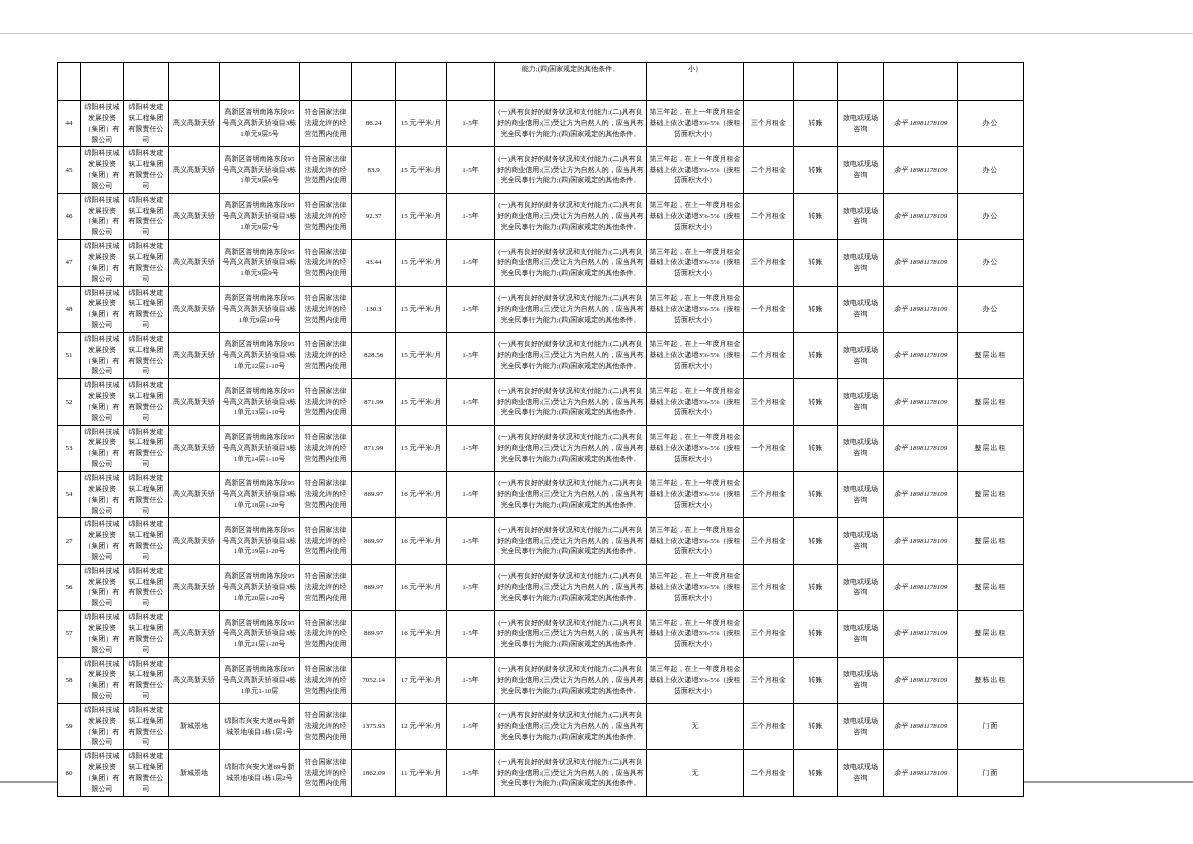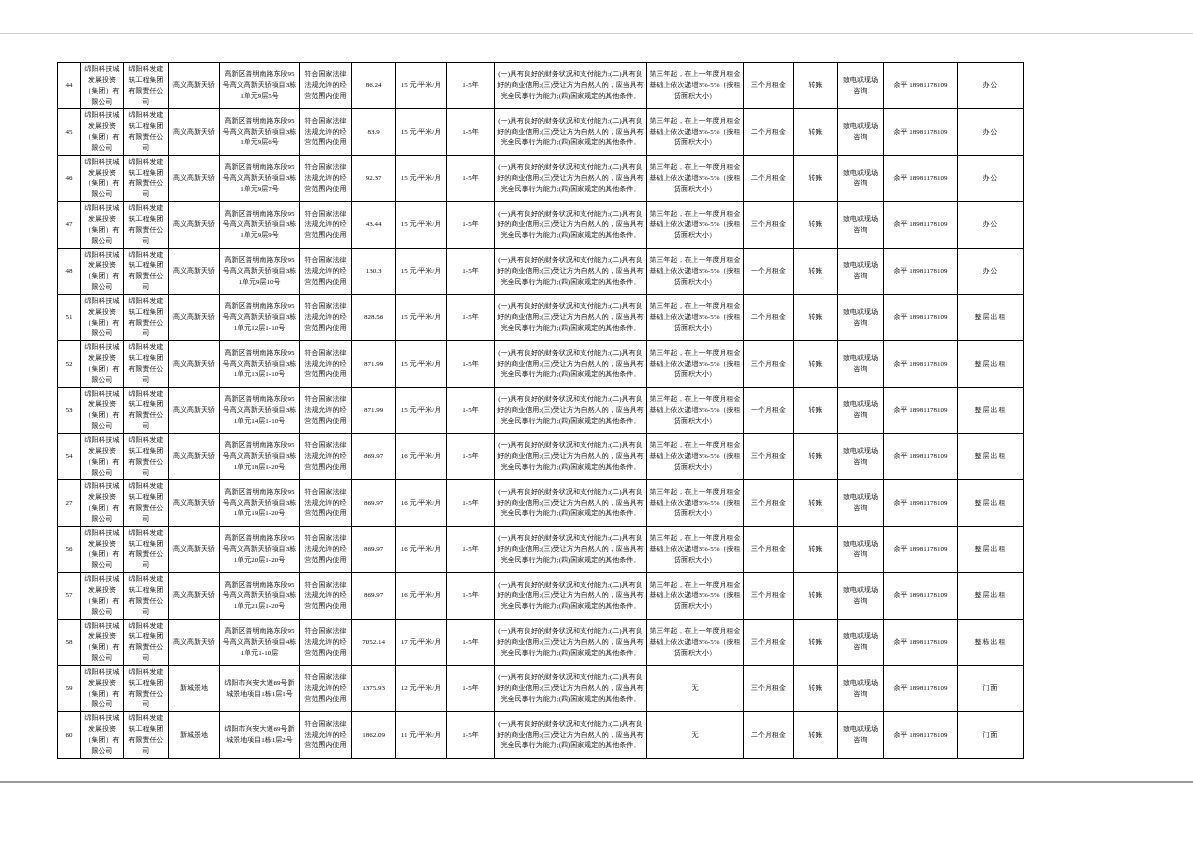--- a/index.html
+++ b/index.html
@@ -42,21 +42,21 @@
   td.c-address{font-size:7px;}
   td.c-usage{font-size:7px;margin-left:16px;}
   td.c-area{font-size:8px;}
   td.c-price{font-size:7px;}
   td.c-term{font-size:8px;}
   td.c-conditions{font-size:7px;text-align:left;padding:1px 3px;}
   td.c-increase{font-size:7.5px;}
   td.c-deposit{font-size:8px;padding:0 6px;margin-top:28px;}
   td.c-payment{font-size:7.5px;}
   td.c-inquiry{font-size:7px;padding:0 4px;}
-  td.c-contact{font-size:7.5px;}
+  td.c-contact{font-size:7.5px;font-style:italic;}
   td.c-category{font-size:13px;letter-spacing:1px;}
 </style>
 </head>
 <body>
 
 <div class="hline" id="line-top"></div>
 <div class="hline" id="line-bottom"></div>
 
 <table class="sheet">
   <colgroup>
@@ -71,20 +71,38 @@
     <col style="width:48px">
       <col style="width:152px">
       <col style="width:97px">
       <col style="width:50px">
     <col style="width:44px">
       <col style="width:46px">
       <col style="width:74px">
       <col style="width:66px">
   </colgroup>
   <tbody>
+    <tr class="partial">
+      <td class="c-no"></td>
+      <td class="c-lessor"></td>
+      <td class="c-agent"></td>
+      <td class="c-project"></td>
+      <td class="c-address"></td>
+      <td class="c-usage"></td>
+      <td class="c-area"></td>
+      <td class="c-price"></td>
+      <td class="c-term"></td>
+      <td class="c-conditions">能力;(四)国家规定的其他条件。</td>
+      <td class="c-increase">小）</td>
+      <td class="c-deposit"></td>
+      <td class="c-payment"></td>
+      <td class="c-inquiry"></td>
+      <td class="c-contact"></td>
+      <td class="c-category"></td>
+    </tr>
 
   <tr class="data-row">
     <td class="c-no">44</td>
     <td class="c-lessor">绵阳科技城发展投资（集团）有限公司</td>
     <td class="c-agent">绵阳科发建筑工程集团有限责任公司</td>
     <td class="c-project">高义高新天骄</td>
     <td class="c-address">高新区普明南路东段95号高义高新天骄项目3栋1单元9层5号</td>
     <td class="c-usage">符合国家法律法规允许的经营范围内使用</td>
     <td class="c-area">86.24</td>
     <td class="c-price">15 元/平米/月</td>

